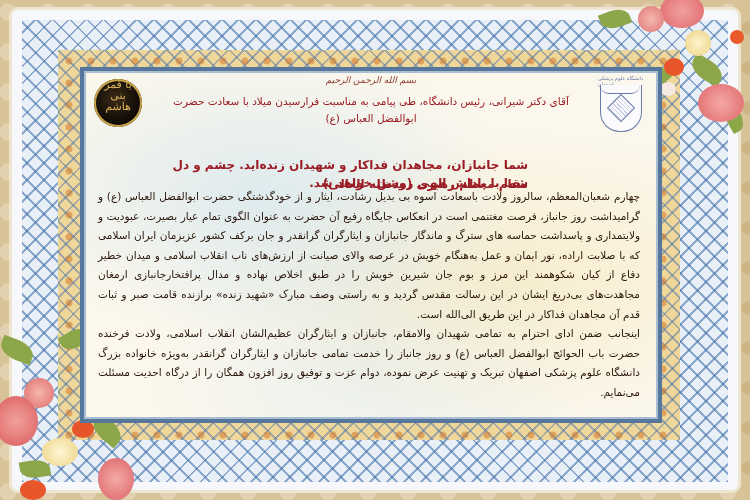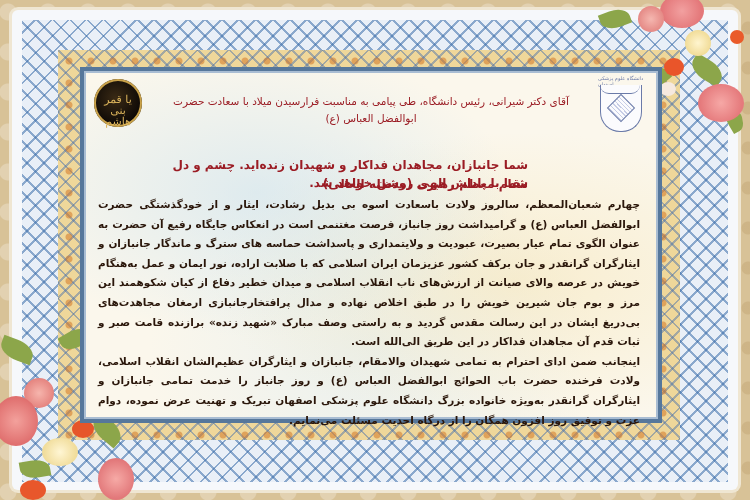--- a/index.html
+++ b/index.html
@@ -48,21 +48,21 @@
     background:
       radial-gradient(ellipse at 30% 35%, rgba(200,225,240,0.55), transparent 45%),
       radial-gradient(ellipse at 75% 60%, rgba(245,225,170,0.45), transparent 50%),
       radial-gradient(ellipse at 50% 80%, rgba(210,230,240,0.4), transparent 55%),
       #fbf7ec;
   }
   .header-logo-left {
     position:absolute; left:10px; top:8px; width:48px; height:48px; border-radius:50%;
     background:radial-gradient(circle at 45% 40%, #3a2a15, #0c0805 70%);
     box-shadow:0 0 0 2px #c9a24a inset;
-    display:flex; align-items:flex-end; justify-content:center;
+    display:flex; align-items:flex-start; justify-content:center;
     color:#d9b25a; font-size:11px; font-family:"DejaVu Serif", serif; line-height:1;
     text-align:center;
   }
   .header-logo-right {
     position:absolute; right:14px; top:4px; width:46px; height:60px;
     display:flex; flex-direction:column; align-items:center;
   }
   .logo-caption { font-size:5px; color:#6a7aa8; height:10px; letter-spacing:-0.5px; }
   .shield {
     width:40px; height:46px; border:1.5px solid #6a7aa8; border-top:none;
@@ -86,23 +86,23 @@
     direction:rtl; color:#9b1c24; font-weight:normal; font-size:10.5px; line-height:17px;
   }
   .quote {
     position:absolute; right:130px; top:85px; left:60px;
     direction:rtl; text-align:right; color:#9b1c24; font-weight:bold; font-size:12px; line-height:18px;
   }
   .quote-attrib {
     position:absolute; right:130px; top:106px; direction:rtl; color:#9b1c24; font-weight:bold; font-size:12px;
   }
   .body-text {
-    position:absolute; left:14px; right:18px; top:124px;
+    position:absolute; left:14px; right:18px; top:116px;
     direction:rtl; text-align:justify; text-align-last:right;
-    color:#2a160a; font-weight:bold; font-size:10.5px; line-height:19.6px;
+    color:#2a160a; font-weight:normal; font-size:10.5px; line-height:19.6px;
   }
   .body-text p { margin:0 0 0 0; }
   
   .flowers { position:absolute; pointer-events:none; }
   .flower { position:absolute; border-radius:50%; }
   .leaf { position:absolute; border-radius:0 60% 0 60%; background:#8ca64a; }
   .fl-tr { right:0; top:0; width:170px; height:160px; }
   .fl-bl { left:0; bottom:0; width:150px; height:170px; }
 </style>
 </head>
@@ -144,20 +144,21 @@
 
   <div class="header-logo-left">
     <span style="direction:rtl;width:40px;">یا قمر بنی هاشم</span>
   </div>
 
   <div class="header-logo-right">
     <div class="logo-caption">دانشگاه علوم پزشکی اصفهان</div>
     <div class="shield"></div>
   </div>
 
+  <div class="bismillah">بسم الله الرحمن الرحیم</div>
 
   <div class="intro">
     <div>آقای دکتر شیرانی، رئیس دانشگاه، طی پیامی به مناسبت فرارسیدن میلاد با سعادت حضرت ابوالفضل العباس (ع)</div>
   </div>
 
   <div class="quote">شما جانبازان، مجاهدان فداکار و شهیدان زنده‌اید. چشم و دل شما با پاداش الهی روشن خواهد شد.</div>
   <div class="quote-attrib">مقام معظم رهبری (مدظله العالی)</div>
 
   <div class="body-text">
     <p>چهارم شعبان‌المعظم، سالروز ولادت باسعادت اسوه بی بدیل رشادت، ایثار و از خودگذشتگی حضرت ابوالفضل العباس (ع) و گرامیداشت روز جانباز، فرصت مغتنمی است در انعکاس جایگاه رفیع آن حضرت به عنوان الگوی تمام عیار بصیرت، عبودیت و ولایتمداری و پاسداشت حماسه های سترگ و ماندگار جانبازان و ایثارگران گرانقدر و جان برکف کشور عزیزمان ایران اسلامی که با صلابت اراده، نور ایمان و عمل به‌هنگام خویش در عرصه والای صیانت از ارزش‌های ناب انقلاب اسلامی و میدان خطیر دفاع از کیان شکوهمند این مرز و بوم جان شیرین خویش را در طبق اخلاص نهاده و مدال پرافتخارجانبازی ارمغان مجاهدت‌های بی‌دریغ ایشان در این رسالت مقدس گردید و به راستی وصف مبارک «شهید زنده» برازنده قامت صبر و ثبات قدم آن مجاهدان فداکار در این طریق الی‌الله است.</p>

